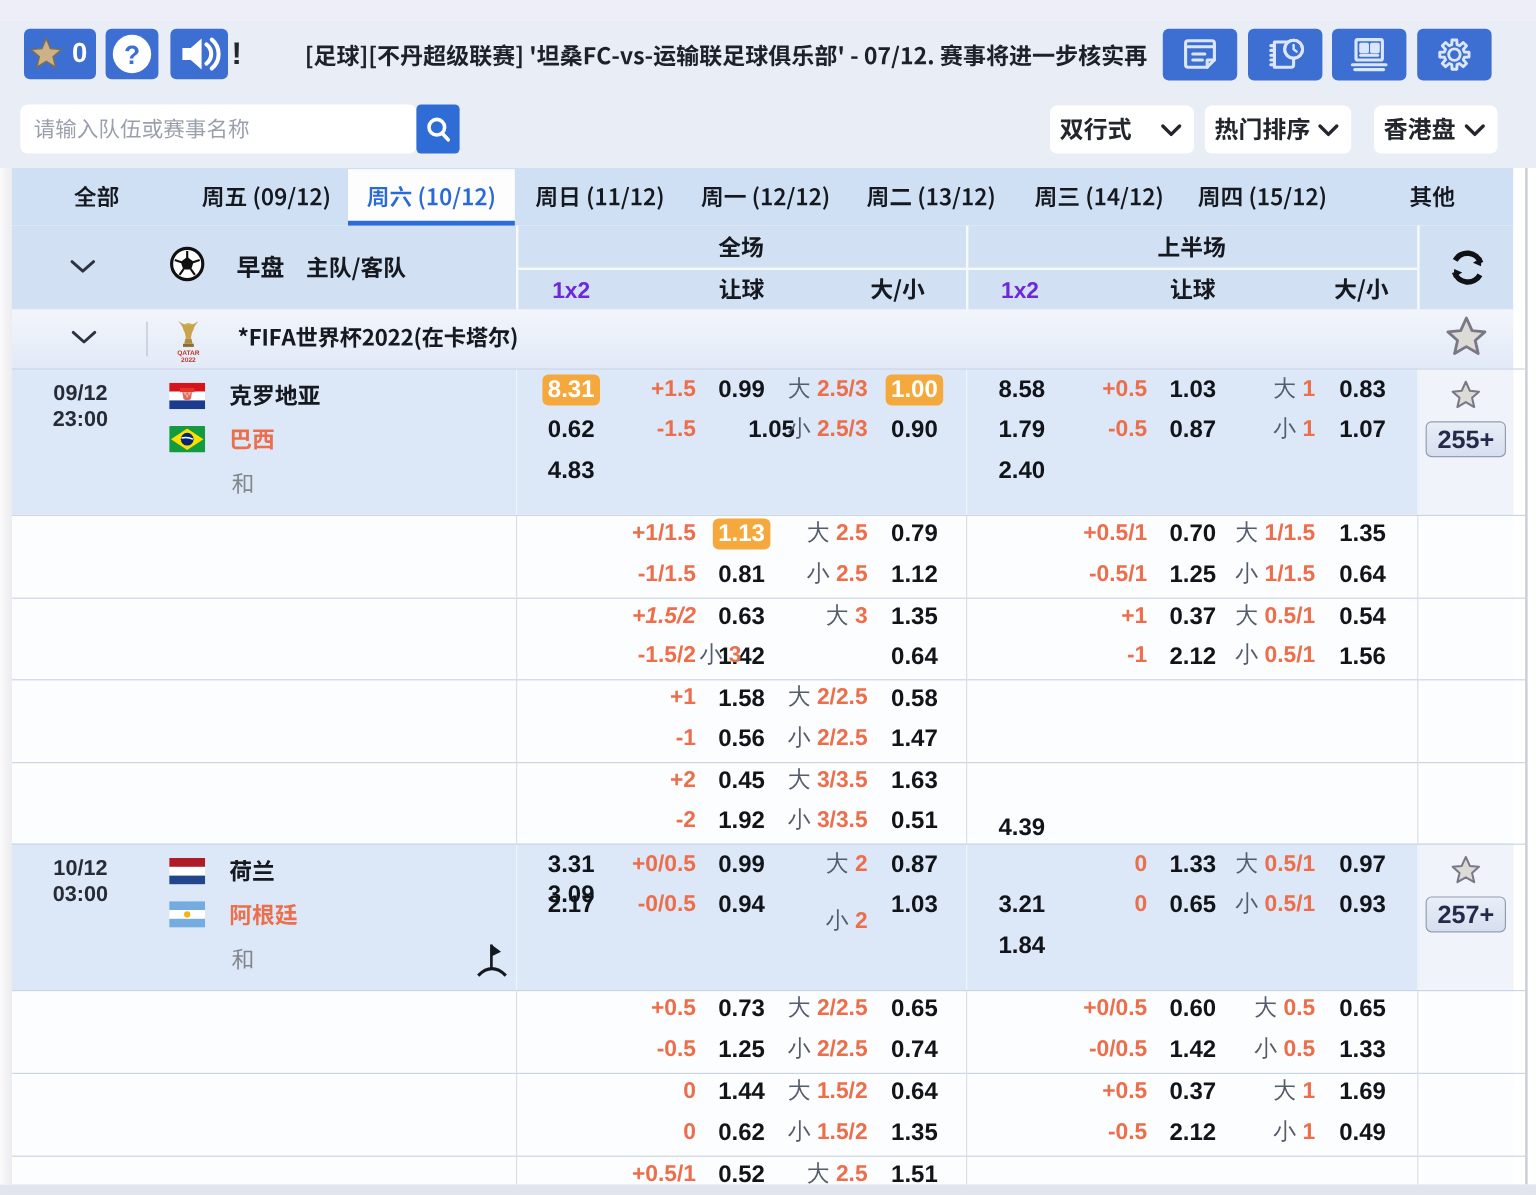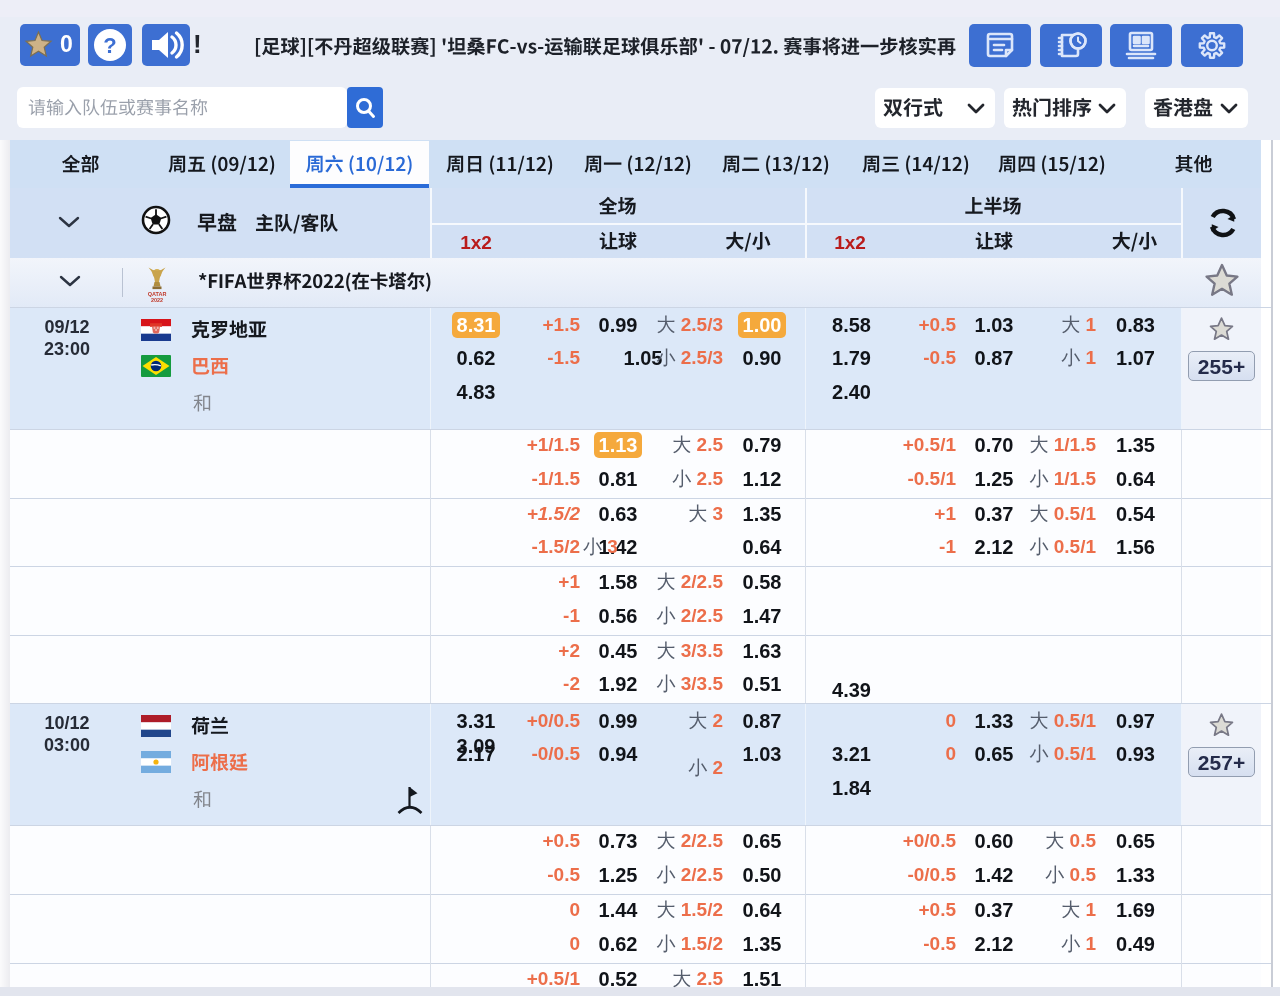--- a/index.html
+++ b/index.html
@@ -2,21 +2,21 @@
 <html><head><meta charset="utf-8"><style>
 html,body{margin:0;padding:0;}
 body{font-family:'Liberation Sans',sans-serif;background:#fff;}
 #page{position:relative;width:1280px;height:996px;overflow:hidden;background:#fff;}
 .n{font:700 20px/22px 'Liberation Sans',sans-serif;color:#111419;}
 .h{font:700 19px/22px 'Liberation Sans',sans-serif;color:#ec6e4a;}
 .ds{font:400 19px/22px 'Liberation Sans',sans-serif;color:#555d6c;}
 .dsw{font:700 19px/22px 'Liberation Sans',sans-serif;}
 .nb{font:700 21px/22px 'Liberation Sans',sans-serif;color:#242b4a;}
 .tm{font:700 18px/20px 'Liberation Sans',sans-serif;color:#262b36;text-align:center;}
-.hlab{font:700 19px/22px 'Liberation Sans',sans-serif;color:#b91c1c;text-align:center;}
+.hlab{font:700 19px/22px 'Liberation Sans',sans-serif;color:#6d28d9;text-align:center;}
 .bang{font:700 26px/28px 'Liberation Sans',sans-serif;color:#23262d;}
 </style></head><body>
 <div id="page">
     <div style="position:absolute;left:0px;top:0px;width:1280px;height:17px;background:#edeef7;"></div>
     <div style="position:absolute;left:0px;top:17px;width:1280px;height:123px;background:#e9edf6;"></div>
     <div style="position:absolute;left:10px;top:140px;width:1251px;height:48px;background:#cfe0f4;"></div>
     <div style="position:absolute;left:10px;top:188px;width:1251px;height:70px;background:#d2e0f4;"></div>
     <div style="position:absolute;left:10px;top:258px;width:1251px;height:49px;background:linear-gradient(#f2f5fb,#e2eaf7);"></div>
     <div style="position:absolute;left:10px;top:307px;width:1251px;height:122px;background:#dce8f8;"></div>
     <div style="position:absolute;left:1182px;top:307px;width:79px;height:122px;background:#f0f3fa;"></div>
@@ -298,21 +298,21 @@
       </svg></div>
     <div style="position:absolute;left:1188px;top:747.4px;width:67px;height:30px;background:linear-gradient(#e9eef7,#d6dff0);border:1.5px solid #929db0;border-radius:5px;box-sizing:border-box;"></div>
     <div class="nb" style="position:absolute;left:1188px;top:752.4px;width:67px;height:22px;text-align:center;">257+</div>
     <div class="h" style="position:absolute;left:490px;top:830.4px;width:90px;height:22px;text-align:right;">+0.5</div>
     <div class="n" style="position:absolute;left:578px;top:830.4px;width:80px;height:22px;text-align:center;">0.73</div>
     <div class="h" style="position:absolute;left:490px;top:863.9px;width:90px;height:22px;text-align:right;">-0.5</div>
     <div class="n" style="position:absolute;left:578px;top:863.9px;width:80px;height:22px;text-align:center;">1.25</div>
     <div class="dsw" style="position:absolute;left:583px;top:830.4px;width:140px;height:22px;text-align:right;"><span class="ds">大</span> <span class="h">2/2.5</span></div>
     <div class="n" style="position:absolute;left:722px;top:830.4px;width:80px;height:22px;text-align:center;">0.65</div>
     <div class="dsw" style="position:absolute;left:583px;top:863.9px;width:140px;height:22px;text-align:right;"><span class="ds">小</span> <span class="h">2/2.5</span></div>
-    <div class="n" style="position:absolute;left:722px;top:863.9px;width:80px;height:22px;text-align:center;">0.50</div>
+    <div class="n" style="position:absolute;left:722px;top:863.9px;width:80px;height:22px;text-align:center;">0.74</div>
     <div class="h" style="position:absolute;left:866px;top:830.4px;width:90px;height:22px;text-align:right;">+0/0.5</div>
     <div class="n" style="position:absolute;left:954px;top:830.4px;width:80px;height:22px;text-align:center;">0.60</div>
     <div class="h" style="position:absolute;left:866px;top:863.9px;width:90px;height:22px;text-align:right;">-0/0.5</div>
     <div class="n" style="position:absolute;left:954px;top:863.9px;width:80px;height:22px;text-align:center;">1.42</div>
     <div class="dsw" style="position:absolute;left:956px;top:830.4px;width:140px;height:22px;text-align:right;"><span class="ds">大</span> <span class="h">0.5</span></div>
     <div class="n" style="position:absolute;left:1095.5px;top:830.4px;width:80px;height:22px;text-align:center;">0.65</div>
     <div class="dsw" style="position:absolute;left:956px;top:863.9px;width:140px;height:22px;text-align:right;"><span class="ds">小</span> <span class="h">0.5</span></div>
     <div class="n" style="position:absolute;left:1095.5px;top:863.9px;width:80px;height:22px;text-align:center;">1.33</div>
     <div class="h" style="position:absolute;left:490px;top:899px;width:90px;height:22px;text-align:right;">0</div>
     <div class="n" style="position:absolute;left:578px;top:899px;width:80px;height:22px;text-align:center;">1.44</div>

